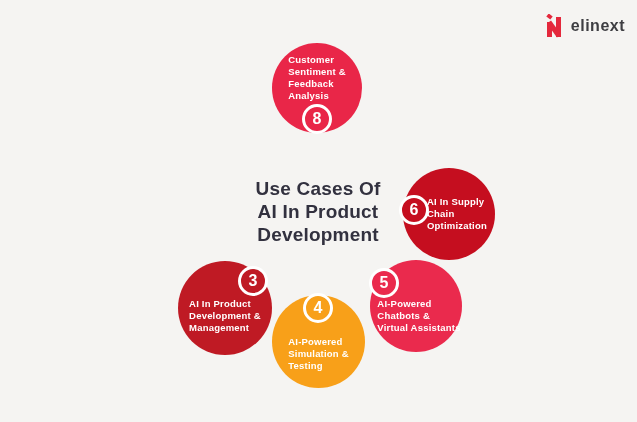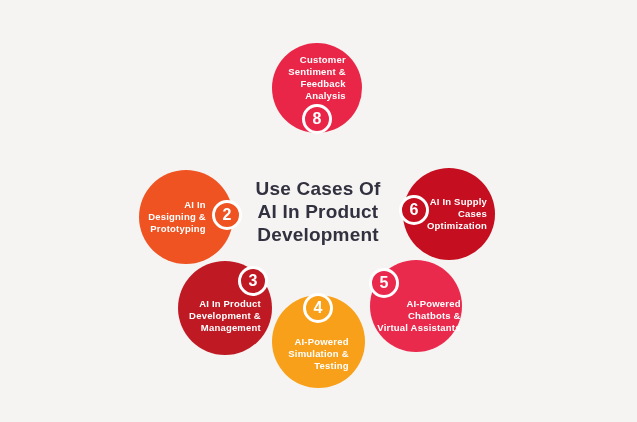--- a/index.html
+++ b/index.html
@@ -47,21 +47,21 @@
   .node {
     position: absolute;
     border-radius: 50%;
   }
   .node .label {
     position: absolute;
     inset: 0;
     display: flex;
     align-items: center;
     justify-content: center;
-    text-align: right;
+    text-align: left;
     color: #ffffff;
     font-size: 9.5px;
     line-height: 12px;
     font-weight: 700;
     letter-spacing: 0.2px;
     white-space: pre-line;
     box-sizing: border-box;
   }
   .badge {
     position: absolute;
@@ -108,34 +108,37 @@
 
   .c8 { left:272px; top:43px;  width:90px; height:90px; }
   .c8 .label { padding-bottom:20px; }
   .c8 .badge { left:30px; top:61px; }
 </style>
 </head>
 <body>
 
 <div class="canvas">
 
+  <div class="logo">
+    <span style="display:inline-flex;">
+      <svg width="20" height="24" viewBox="0 0 20 24" aria-hidden="true">
+        <line x1="3.5" y1="1" x2="7.5" y2="4" stroke="#E4283C" stroke-width="4"></line>
+        <line x1="5.5" y1="8" x2="5.5" y2="23" stroke="#E4283C" stroke-width="5"></line>
+        <line x1="5" y1="8" x2="15" y2="22" stroke="#E4283C" stroke-width="5"></line>
+        <line x1="14.5" y1="3" x2="14.5" y2="23" stroke="#E4283C" stroke-width="5"></line>
+      </svg>
+    </span>
+    <span class="logo-text">elinext</span>
+  </div>
 
   <div class="title">Use Cases Of
 AI In Product
 Development</div>
 
 
-  <div class="node c2" style="background: rgb(239, 83, 34);">
-    <div class="label">AI In
-Designing &amp;
-Prototyping</div>
-    <div class="badge" style="background: rgb(239, 83, 34);">
-      <span>2</span>
-    </div>
-  </div>
 
   <div class="node c3" style="background: rgb(191, 26, 36);">
     <div class="label">AI In Product
 Development &amp;
 Management</div>
     <div class="badge" style="background: rgb(191, 26, 36);">
       <span>3</span>
     </div>
   </div>
 
@@ -152,21 +155,21 @@
     <div class="label">AI-Powered
 Chatbots &amp;
 Virtual Assistants</div>
     <div class="badge" style="background: rgb(234, 42, 77);">
       <span>5</span>
     </div>
   </div>
 
   <div class="node c6" style="background: rgb(197, 14, 31);">
     <div class="label">AI In Supply
-Cases
+Chain
 Optimization</div>
     <div class="badge" style="background: rgb(197, 14, 31);">
       <span>6</span>
     </div>
   </div>
 
 
   <div class="node c8" style="background: rgb(233, 38, 72);">
     <div class="label">Customer
 Sentiment &amp;

